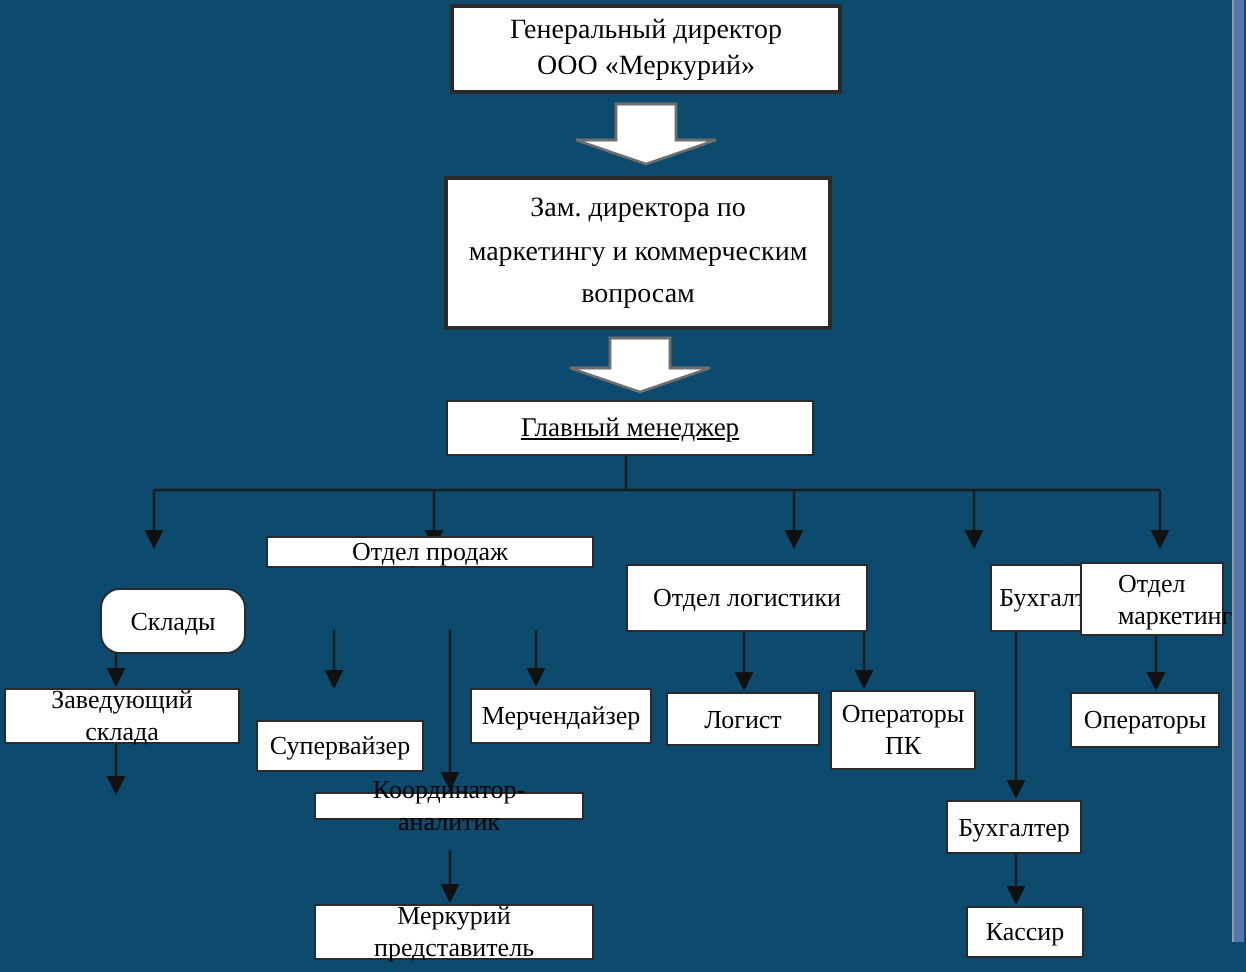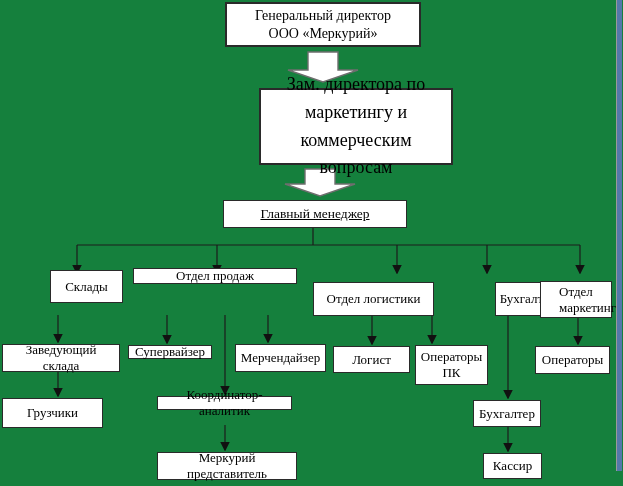--- a/index.html
+++ b/index.html
@@ -1,20 +1,20 @@
 <!DOCTYPE html>
 <html><head>
 <meta charset="utf-8">
 <style>
   html, body { margin: 0; padding: 0; background: #ffffff; }
   #canvas {
     position: relative;
     width: 623px;
     height: 486px;
-    background: #15803d;
+    background: #0c4a6e;
     overflow: hidden;
     font-family: "Liberation Serif", "DejaVu Serif", serif;
   }
   #connectors {
     position: absolute;
     left: 0; top: 0;
     width: 623px; height: 486px;
     pointer-events: none;
   }
   .box {
@@ -26,21 +26,21 @@
     align-items: center;
     justify-content: center;
     text-align: center;
     color: #000000;
     font-size: 13px;
     line-height: 1.22;
     padding: 2px 4px;
   }
   .box .lbl { white-space: pre-line; }
   .box.lv1 { border-width: 2px; font-size: 14px; }
-  .box.lv2 { border-width: 2px; font-size: 18px; line-height: 1.55; margin-left: 37px; }
+  .box.lv2 { border-width: 2px; font-size: 14px; line-height: 1.55; }
   .box.lv3 { border-width: 1px; font-size: 13.5px; text-decoration: underline; }
   .box.left-align {
     justify-content: flex-start;
     text-align: left;
     padding-left: 18px;
   }
   #right-border {
     position: absolute;
     left: 616px; top: 0;
     width: 5px; height: 471px;
@@ -96,59 +96,56 @@
   <div class="box lv2" style="left:222px; top:88px; width:194px; height:77px;">
     <span class="lbl">Зам. директора по
 маркетингу и коммерческим
 вопросам</span>
   </div>
 
   <div class="box lv3" style="left:223px; top:200px; width:184px; height:28px;">
     <span class="lbl">Главный менеджер</span>
   </div>
 
-  <div class="box" style="left:50px; top:270px; width:73px; height:33px;">
+  <div class="box" style="left:50px; top:294px; width:73px; height:33px;border-radius:10px;">
     <span class="lbl">Склады</span>
   </div>
   <div class="box" style="left:133px; top:268px; width:164px; height:16px;">
     <span class="lbl">Отдел продаж</span>
   </div>
   <div class="box" style="left:313px; top:282px; width:121px; height:34px;">
     <span class="lbl">Отдел логистики</span>
   </div>
   <div class="box" style="left:455px; top:282px; width:78px; height:34px;margin-left:40px;">
     <span class="lbl">Бухгалтерия</span>
   </div>
   <div class="box left-align" style="left:540px; top:281px; width:72px; height:37px;">
     <span class="lbl">Отдел маркетинга</span>
   </div>
 
   <div class="box" style="left:2px; top:344px; width:118px; height:28px;">
     <span class="lbl">Заведующий склада</span>
   </div>
-  <div class="box" style="left:128px; top:345px; width:84px; height:14px;">
+  <div class="box" style="left:128px; top:360px; width:84px; height:26px;">
     <span class="lbl">Супервайзер</span>
   </div>
   <div class="box" style="left:235px; top:344px; width:91px; height:28px;">
     <span class="lbl">Мерчендайзер</span>
   </div>
   <div class="box" style="left:333px; top:346px; width:77px; height:27px;">
     <span class="lbl">Логист</span>
   </div>
   <div class="box" style="left:415px; top:345px; width:73px; height:40px;">
     <span class="lbl">Операторы
 ПК</span>
   </div>
   <div class="box" style="left:535px; top:346px; width:75px; height:28px;">
     <span class="lbl">Операторы</span>
   </div>
 
-  <div class="box" style="left:2px; top:398px; width:101px; height:30px;">
-    <span class="lbl">Грузчики</span>
-  </div>
   <div class="box" style="left:157px; top:396px; width:135px; height:14px;">
     <span class="lbl">Координатор-аналитик</span>
   </div>
   <div class="box" style="left:473px; top:400px; width:68px; height:27px;">
     <span class="lbl">Бухгалтер</span>
   </div>
   <div class="box" style="left:157px; top:452px; width:140px; height:28px;">
     <span class="lbl">Меркурий представитель</span>
   </div>
   <div class="box" style="left:483px; top:453px; width:59px; height:26px;">

